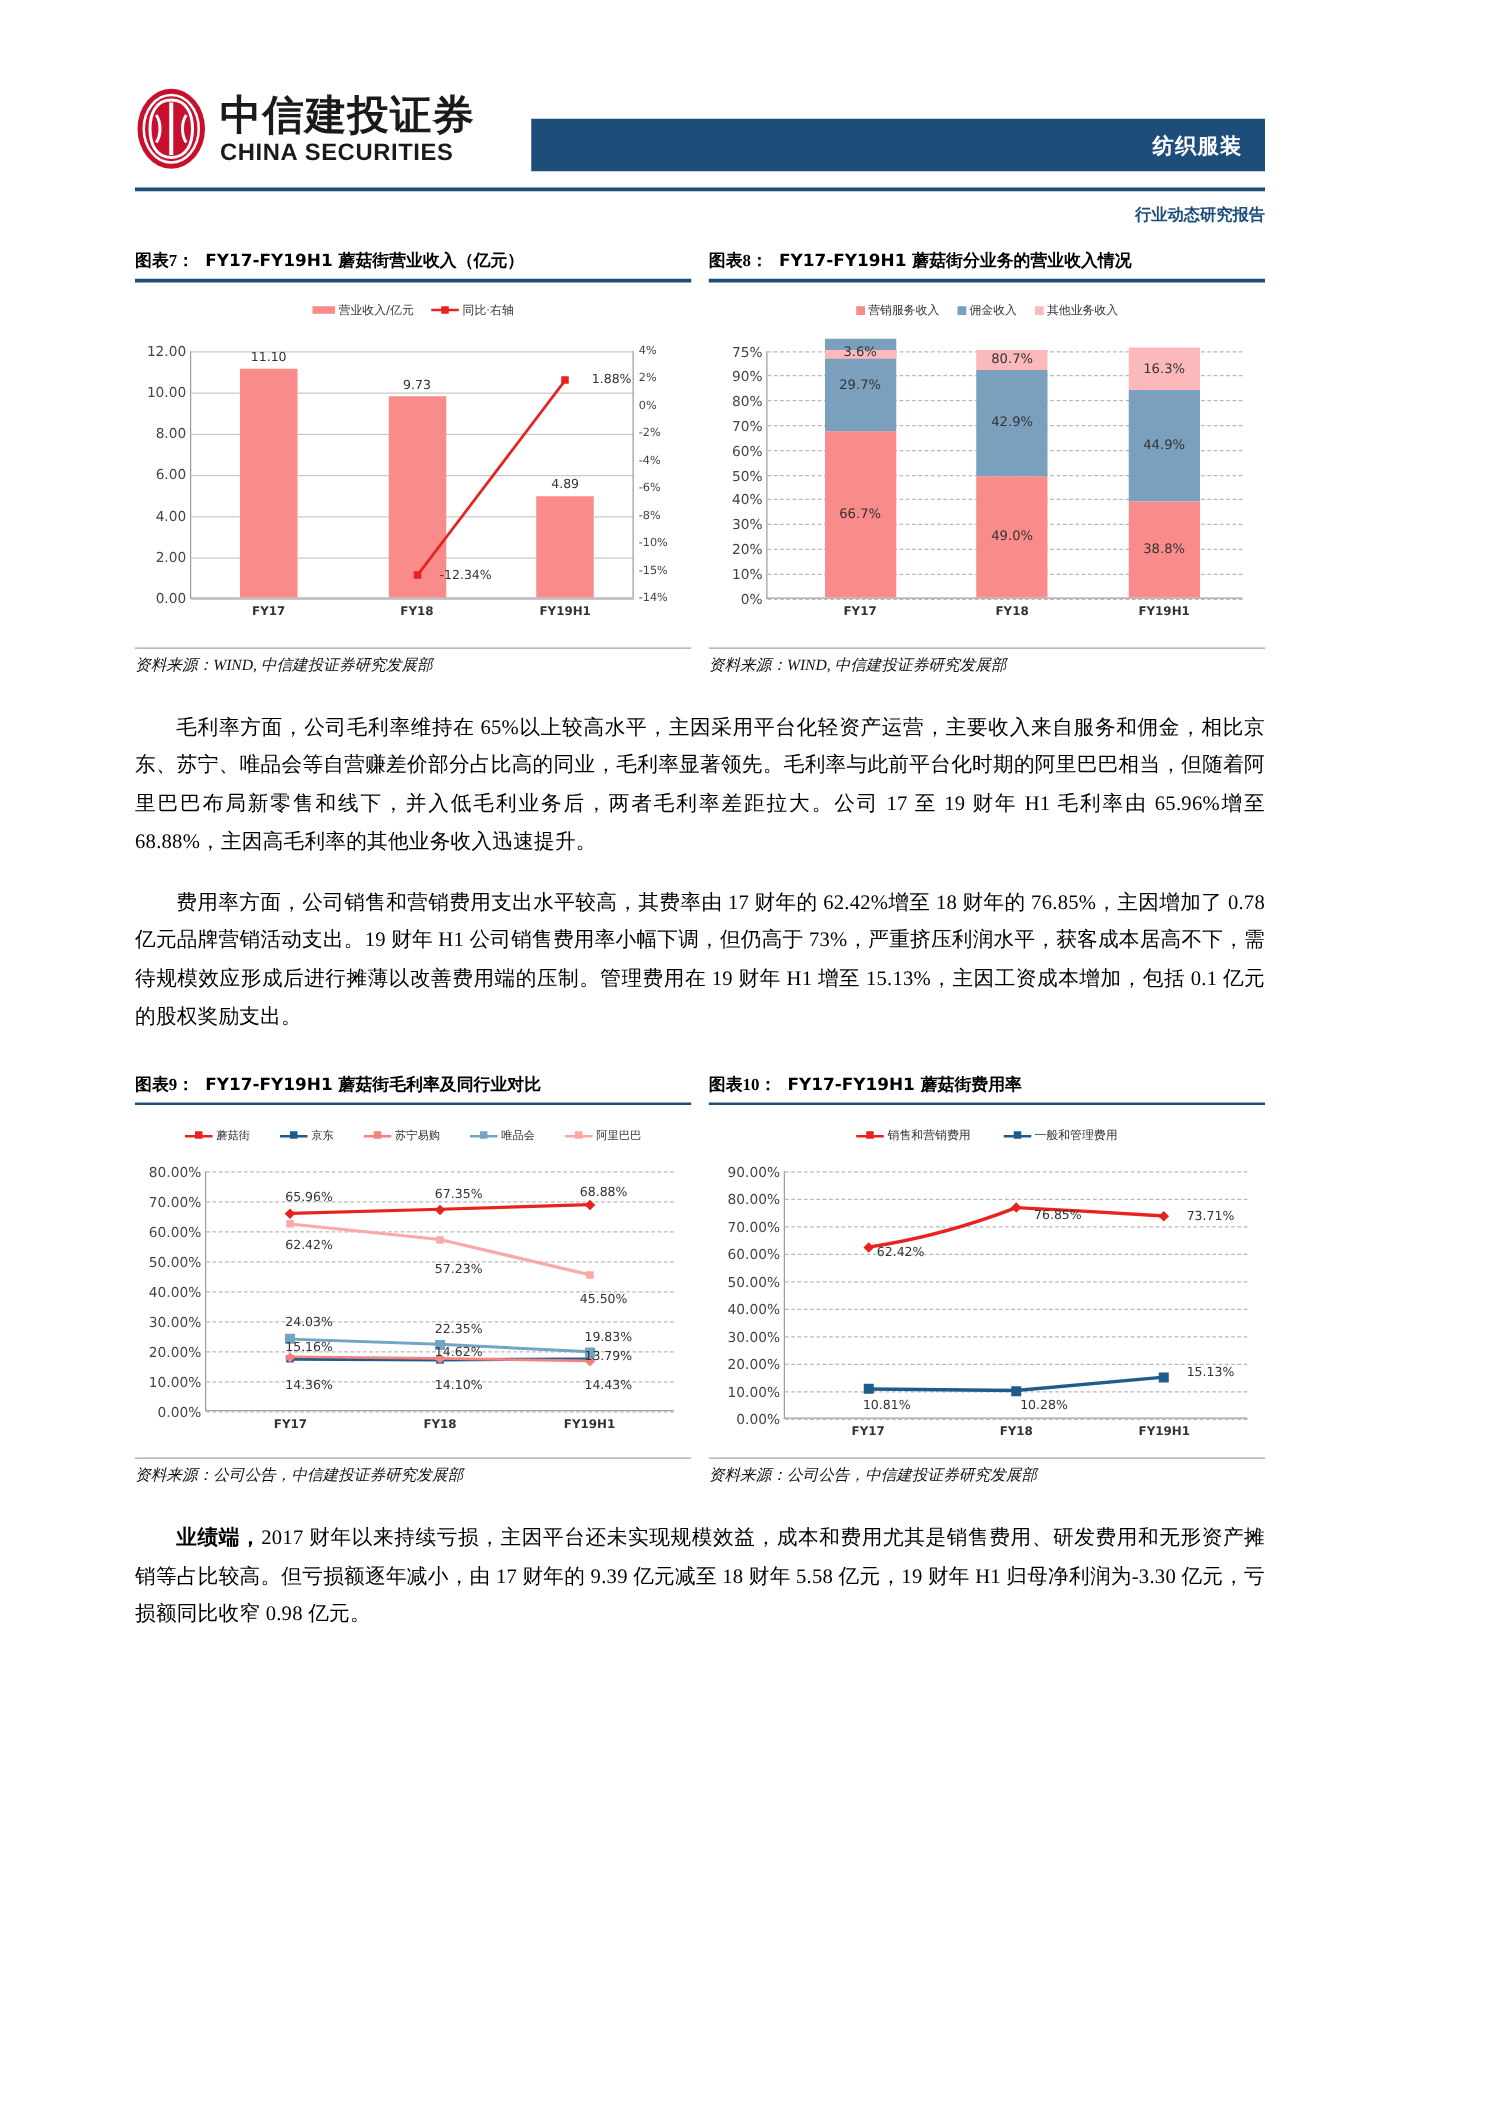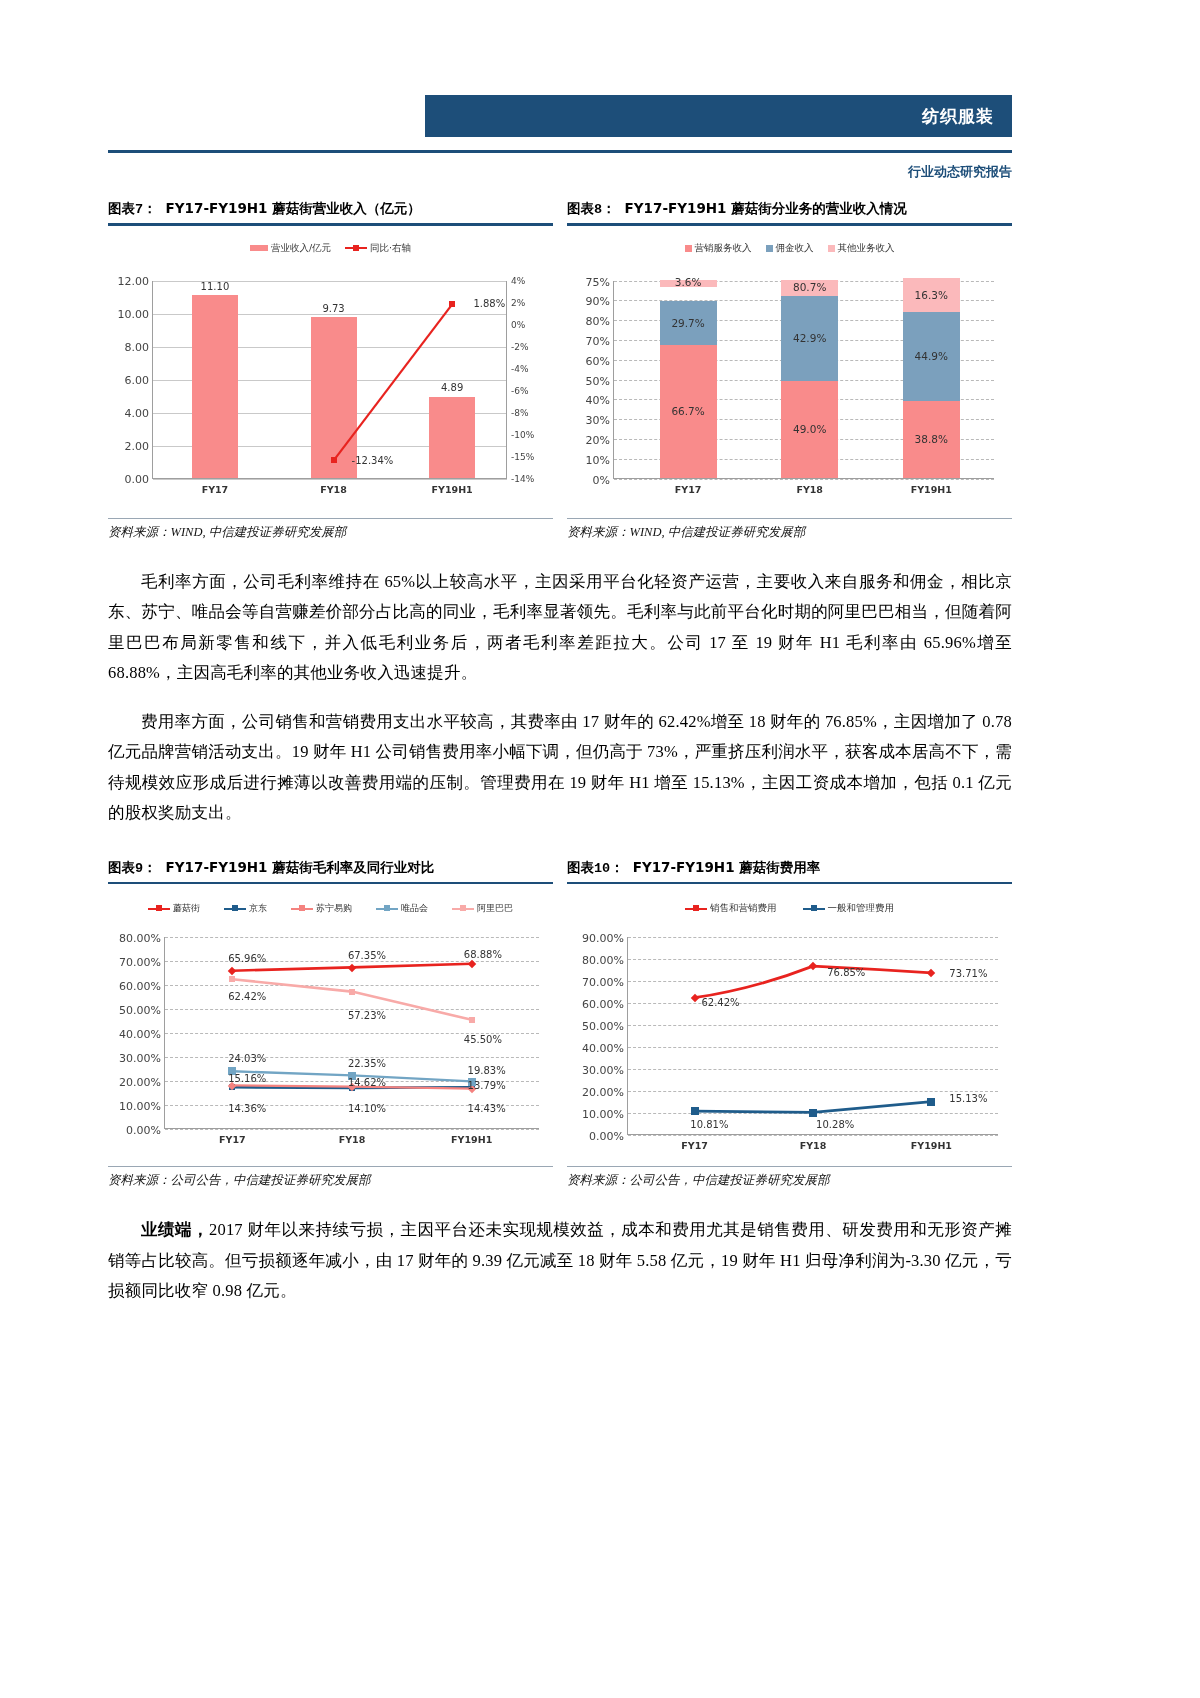--- a/index.html
+++ b/index.html
@@ -57,21 +57,21 @@
   .content{ position:absolute; left:108px; top:200px; width:904px; }
 
   
   .fig-row{ display:flex; gap:14px; }
   .fig{ width:445px; }
   .fig-title{
     font-family:"DejaVu Sans", sans-serif;
     font-weight:bold; font-size:13.5px; color:#000;
     padding-bottom:5px; white-space:nowrap;
   }
-  .fig-title .num{ font-family:Liberation Mono, monospace; }
+  .fig-title .num{ font-family:Liberation Serif, serif; }
   .fig-title .txt{ margin-left:9px; }
   .fig-rule{ height:2.5px; background:#1d4e79; }
   .fig-body{
     height:290px; position:relative; padding-top:6px;
   }
   .fig-src{
     font-family:"Liberation Serif", serif;
     font-style:italic; font-size:12.5px; color:#111;
     border-top:1px solid #9aa7b4; padding-top:5px; margin-top:2px;
   }
@@ -136,20 +136,36 @@
     letter-spacing:0.2px;
   }
   p.para b{ font-weight:bold; }
   .spacer-sm{ height:14px; }
   .spacer-md{ height:26px; }
 </style>
 </head>
 <body>
 
 <div class="page-header">
+  <div class="logo-wrap">
+    <div class="logo-mark">
+      <svg width="58" height="66" viewBox="0 0 58 66">
+        <ellipse cx="29" cy="33" rx="27" ry="32" fill="#c8102e"></ellipse>
+        <ellipse cx="29" cy="33" rx="22" ry="27" fill="none" stroke="#ffffff" stroke-width="2"></ellipse>
+        <path d="M29 10 C16 10 12 22 12 33 C12 44 16 56 29 56 C42 56 46 44 46 33 C46 22 42 10 29 10 Z" fill="none" stroke="#ffffff" stroke-width="2.4"></path>
+        <rect x="27.4" y="12" width="3.2" height="42" fill="#ffffff"></rect>
+        <path d="M17 22 C21 28 21 38 17 44" fill="none" stroke="#ffffff" stroke-width="2.4"></path>
+        <path d="M41 22 C37 28 37 38 41 44" fill="none" stroke="#ffffff" stroke-width="2.4"></path>
+      </svg>
+    </div>
+    <div class="logo-text">
+      <span class="logo-cn">中信建投证券</span>
+      <span class="logo-en">CHINA SECURITIES</span>
+    </div>
+  </div>
   <div class="header-band">
     <span class="header-band-text">纺织服装</span>
   </div>
   <div class="header-rule"></div>
   <div class="header-sub">行业动态研究报告</div>
 </div>
 
 <div class="content">
 
   <div class="fig-row">
@@ -307,21 +323,21 @@
               <span class="ylab">10%</span>
             </div>
           <div class="gl dash" style="top:198px;">
               <span class="ylab">0%</span>
             </div>
 
           <div style="position:absolute;left:12%;width:15%;bottom:0;height:198px;">
             <div style="position:absolute;bottom:0;left:0;right:0;height:132.1px;background:#f98b8b;">
               <span class="seg-label" style="top:50%;">66.7%</span>
             </div>
-            <div style="position:absolute;bottom:132.1px;left:0;right:0;height:44px;background:#7ba0bd;">
+            <div style="position:absolute;bottom:132.1px;left:0;right:0;height:74px;background:#7ba0bd;">
               <span class="seg-label" style="top:50%;">29.7%</span>
             </div>
             <div style="position:absolute;bottom:190.9px;left:0;right:0;height:7.1px;background:#fbb9bb;">
               <span class="seg-label" style="top:40%;">3.6%</span>
             </div>
           </div>
 
           <div style="position:absolute;left:44%;width:15%;bottom:0;height:198px;">
             <div style="position:absolute;bottom:0;left:0;right:0;height:97px;background:#f98b8b;">
               <span class="seg-label" style="top:50%;">49.0%</span>

